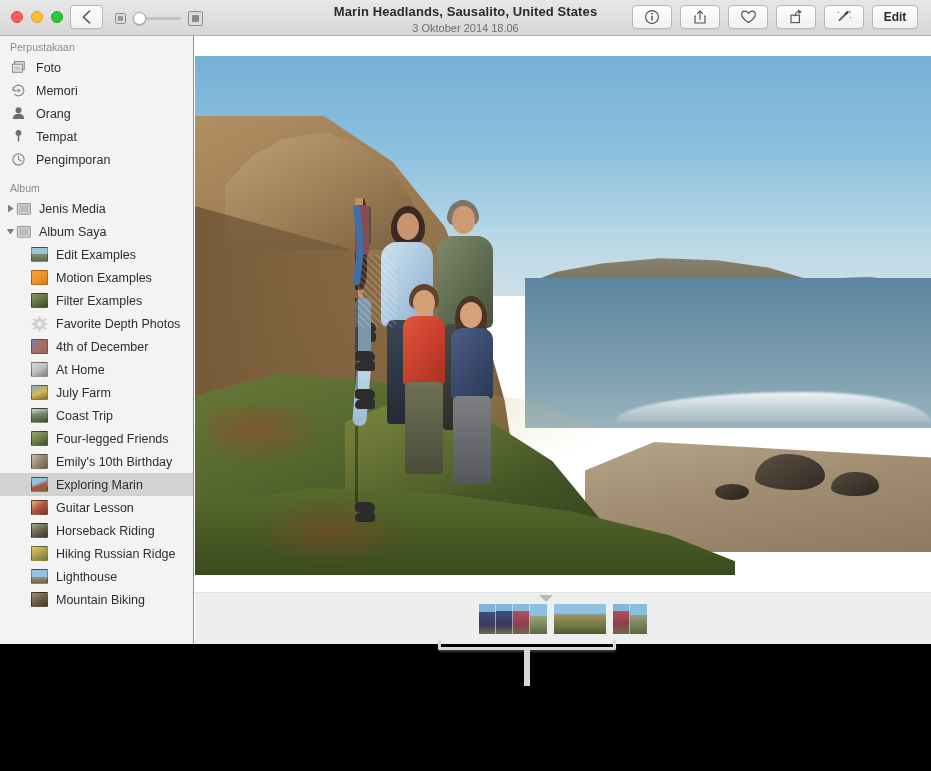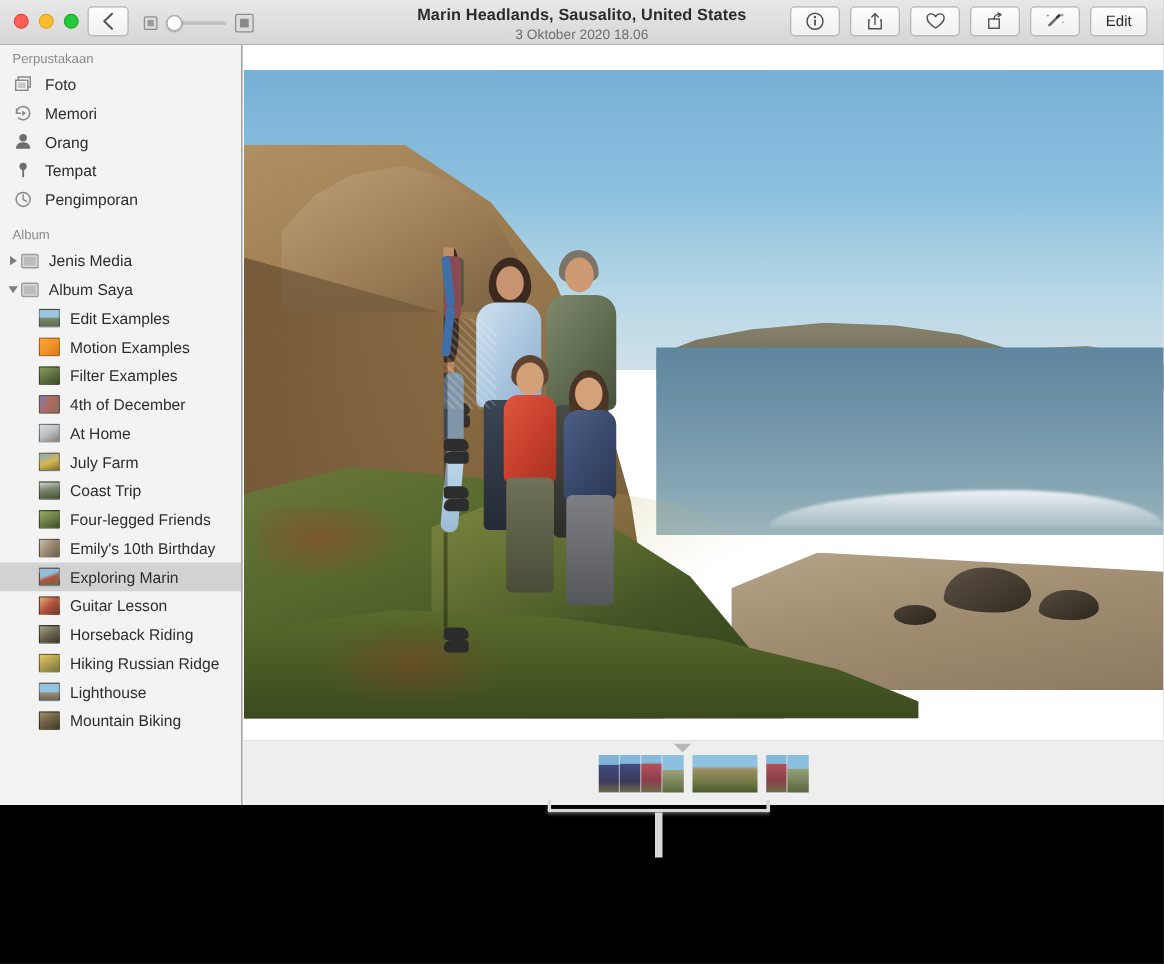--- a/index.html
+++ b/index.html
@@ -51,21 +51,21 @@
   .zs-track { position:absolute; left:20px; right:22px; top:6px; height:3px;
     background:#c2c2c2; border-radius:2px; }
   .zs-knob { position:absolute; left:18px; top:1px; width:13px; height:13px;
     border-radius:50%; background:#fff; border:.5px solid #a9a9a9;
     box-shadow:0 .5px 1.5px rgba(0,0,0,.3); }
 
   .title-wrap { position: absolute; left: 0; top: 4px; width: 931px; text-align: center; }
   .title-main { font-size: 13px; font-weight: bold; color: #2b2b2b; line-height: 16px; letter-spacing: .1px; }
   .title-sub  { font-size: 11px; color: #6e6e6e; line-height: 14px; margin-top: 1px; }
 
-  .tools { position: absolute; right: 13px; top: 5px; display: flex; gap: 8px; align-items: flex-end; }
+  .tools { position: absolute; right: 13px; top: 5px; display: flex; gap: 8px; align-items: flex-end; font-weight: bold; }
   .tbtn {
     width: 40px; height: 24px;
     background: linear-gradient(180deg,#fdfdfd 0%,#f0f0f0 100%);
     border: 1px solid #b8b8b8; border-radius: 4px;
     display: flex; align-items: center; justify-content: center;
     box-shadow: 0 .5px .5px rgba(0,0,0,.06);
   }
   .tbtn.edit { width: 46px; font-size: 12px; color: #2b2b2b; }
 
   
@@ -326,21 +326,21 @@
 
     <div class="zoomslider">
       <div class="zs-ico-l"></div>
       <div class="zs-track"></div>
       <div class="zs-knob"></div>
       <div class="zs-ico-r"></div>
     </div>
 
     <div class="title-wrap">
       <div class="title-main">Marin Headlands, Sausalito, United States</div>
-      <div class="title-sub">3 Oktober 2020 18.06</div>
+      <div class="title-sub">3 Oktober 2014 18.06</div>
     </div>
 
     <div class="tools">
       <div class="tbtn">
         <svg width="16" height="16" viewBox="0 0 16 16">
           <circle cx="8" cy="8" r="6.4" fill="none" stroke="#4d4d4d" stroke-width="1.1"></circle>
           <circle cx="8" cy="4.6" r=".95" fill="#4d4d4d"></circle>
           <rect x="7.3" y="6.6" width="1.4" height="5" rx=".6" fill="#4d4d4d"></rect>
         </svg>
       </div>
@@ -471,20 +471,39 @@
       <span class="thumb" style="background:linear-gradient(180deg,#9cc4dd 0%,#9cc4dd 45%,#7e8e74 46%,#5c6b4c 100%);"></span>
       <span class="label">Edit Examples</span>
     </div>
     <div class="albumrow">
       <span class="thumb" style="background:linear-gradient(140deg,#f6a53a 0%,#ef8f23 60%,#d8781a 100%);"></span>
       <span class="label">Motion Examples</span>
     </div>
     <div class="albumrow">
       <span class="thumb" style="background:linear-gradient(150deg,#8b9a62 0%,#5d6f3c 55%,#3c4a28 100%);"></span>
       <span class="label">Filter Examples</span>
+    </div>
+    <div class="albumrow">
+      <span class="thumb" style="border:none;background:none;">
+        <svg width="17" height="16" viewBox="0 0 17 16">
+          <g fill="#cfcfcf">
+            <circle cx="8.5" cy="8" r="5.4"></circle>
+            <rect x="7.6" y=".4" width="1.9" height="3"></rect>
+              <rect x="7.6" y="12.6" width="1.9" height="3"></rect>
+            <rect x=".8" y="7.1" width="3" height="1.9"></rect>
+              <rect x="13.2" y="7.1" width="3" height="1.9"></rect>
+            <rect x="2.3" y="2.4" width="1.9" height="3" transform="rotate(-45 3.2 3.9)"></rect>
+            <rect x="12.8" y="10.6" width="1.9" height="3" transform="rotate(-45 13.7 12.1)"></rect>
+            <rect x="12.8" y="2.4" width="1.9" height="3" transform="rotate(45 13.7 3.9)"></rect>
+            <rect x="2.3" y="10.6" width="1.9" height="3" transform="rotate(45 3.2 12.1)"></rect>
+          </g>
+          <circle cx="8.5" cy="8" r="2.3" fill="#f3f3f3"></circle>
+        </svg>
+      </span>
+      <span class="label">Favorite Depth Photos</span>
     </div>
     <div class="albumrow">
       <span class="thumb" style="background:linear-gradient(120deg,#6f86b4 0%,#b06a62 45%,#8a6f55 100%);"></span>
       <span class="label">4th of December</span>
     </div>
     <div class="albumrow">
       <span class="thumb" style="background:linear-gradient(150deg,#d8dde2 0%,#b9bec4 50%,#8e7b6e 100%);"></span>
       <span class="label">At Home</span>
     </div>
     <div class="albumrow">

